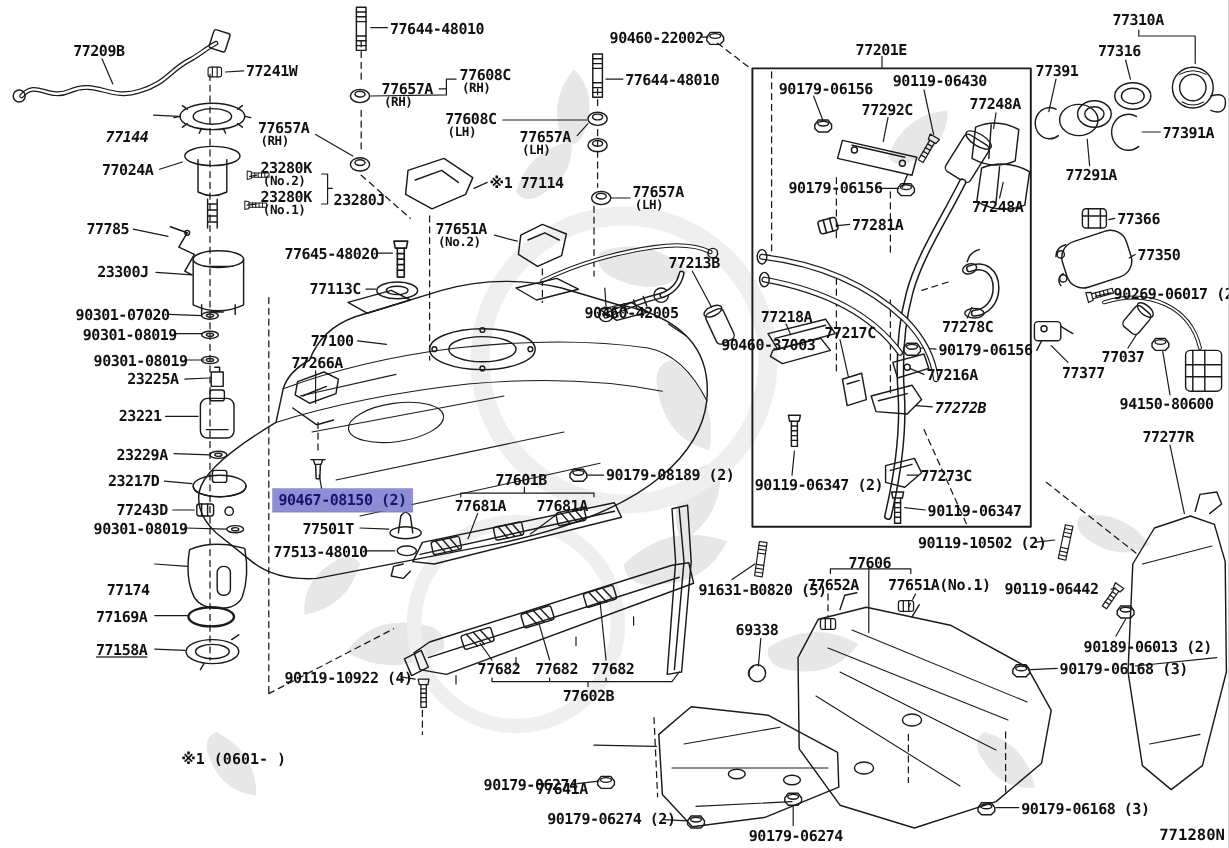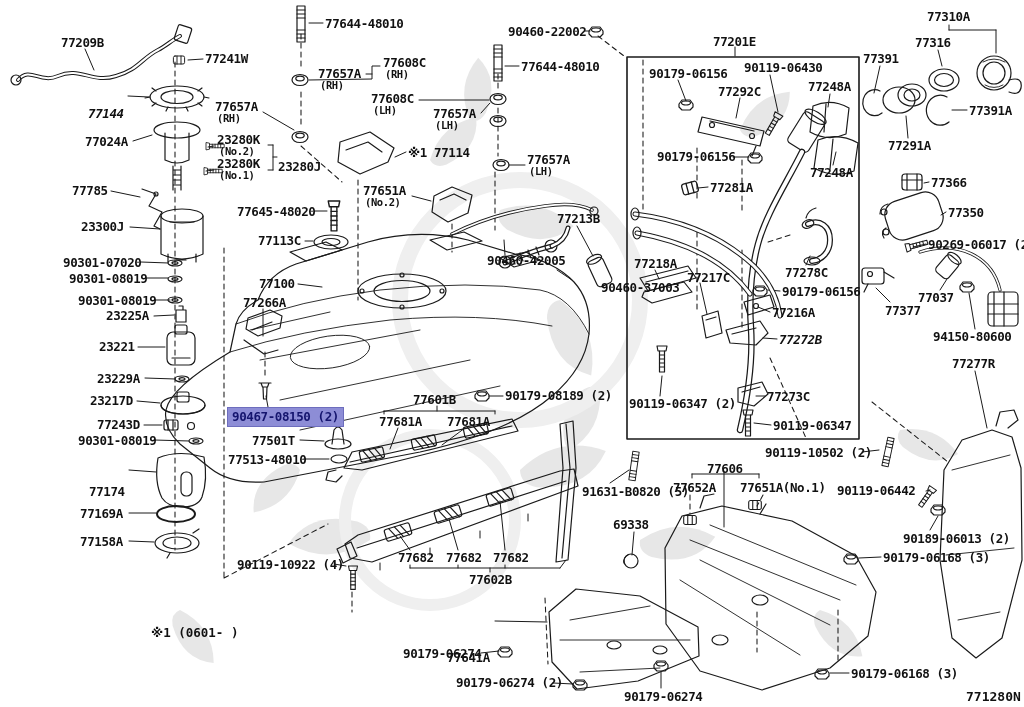--- a/index.html
+++ b/index.html
@@ -368,21 +368,21 @@
       <div class="plabel" style="left: 69px; top: 272px;"><span>90301-08019</span></div>
       <div class="plabel" style="left: 78px; top: 294px;"><span>90301-08019</span></div>
       <div class="plabel" style="left: 106px; top: 309px;"><span>23225A</span></div>
       <div class="plabel" style="left: 99px; top: 340px;"><span>23221</span></div>
       <div class="plabel" style="left: 97px; top: 372px;"><span>23229A</span></div>
       <div class="plabel" style="left: 90px; top: 394px;"><span>23217D</span></div>
       <div class="plabel" style="left: 97px; top: 418px;"><span>77243D</span></div>
       <div class="plabel" style="left: 78px; top: 434px;"><span>90301-08019</span></div>
       <div class="plabel" style="left: 89px; top: 449px; margin-top: 36px;"><span>77174</span></div>
       <div class="plabel" style="left: 80px; top: 507px;"><span>77169A</span></div>
-      <div class="plabel" style="left: 80px; top: 535px;"><span>77158A</span></div>
+      <div class="plabel" style="left: 80px; top: 535px; text-decoration: underline;"><span>77158A</span></div>
       <div class="plabel" style="left: 237px; top: 558px;"><span>90119-10922 (4)</span></div>
       <div class="plabel" style="left: 325px; top: 17px;"><span>77644-48010</span></div>
       <div class="plabel" style="left: 508px; top: 25px;"><span>90460-22002</span></div>
       <div class="plabel" style="left: 318px; top: 67px;"><span>77657A</span><div class="sub">(RH)</div></div>
       <div class="plabel" style="left: 383px; top: 56px;"><span>77608C</span><div class="sub">(RH)</div></div>
       <div class="plabel" style="left: 521px; top: 60px;"><span>77644-48010</span></div>
       <div class="plabel" style="left: 371px; top: 92px;"><span>77608C</span><div class="sub">(LH)</div></div>
       <div class="plabel" style="left: 433px; top: 107px;"><span>77657A</span><div class="sub">(LH)</div></div>
       <div class="plabel" style="left: 408px; top: 146px;"><span>※1 77114</span></div>
       <div class="plabel" style="left: 527px; top: 153px;"><span>77657A</span><div class="sub">(LH)</div></div>

